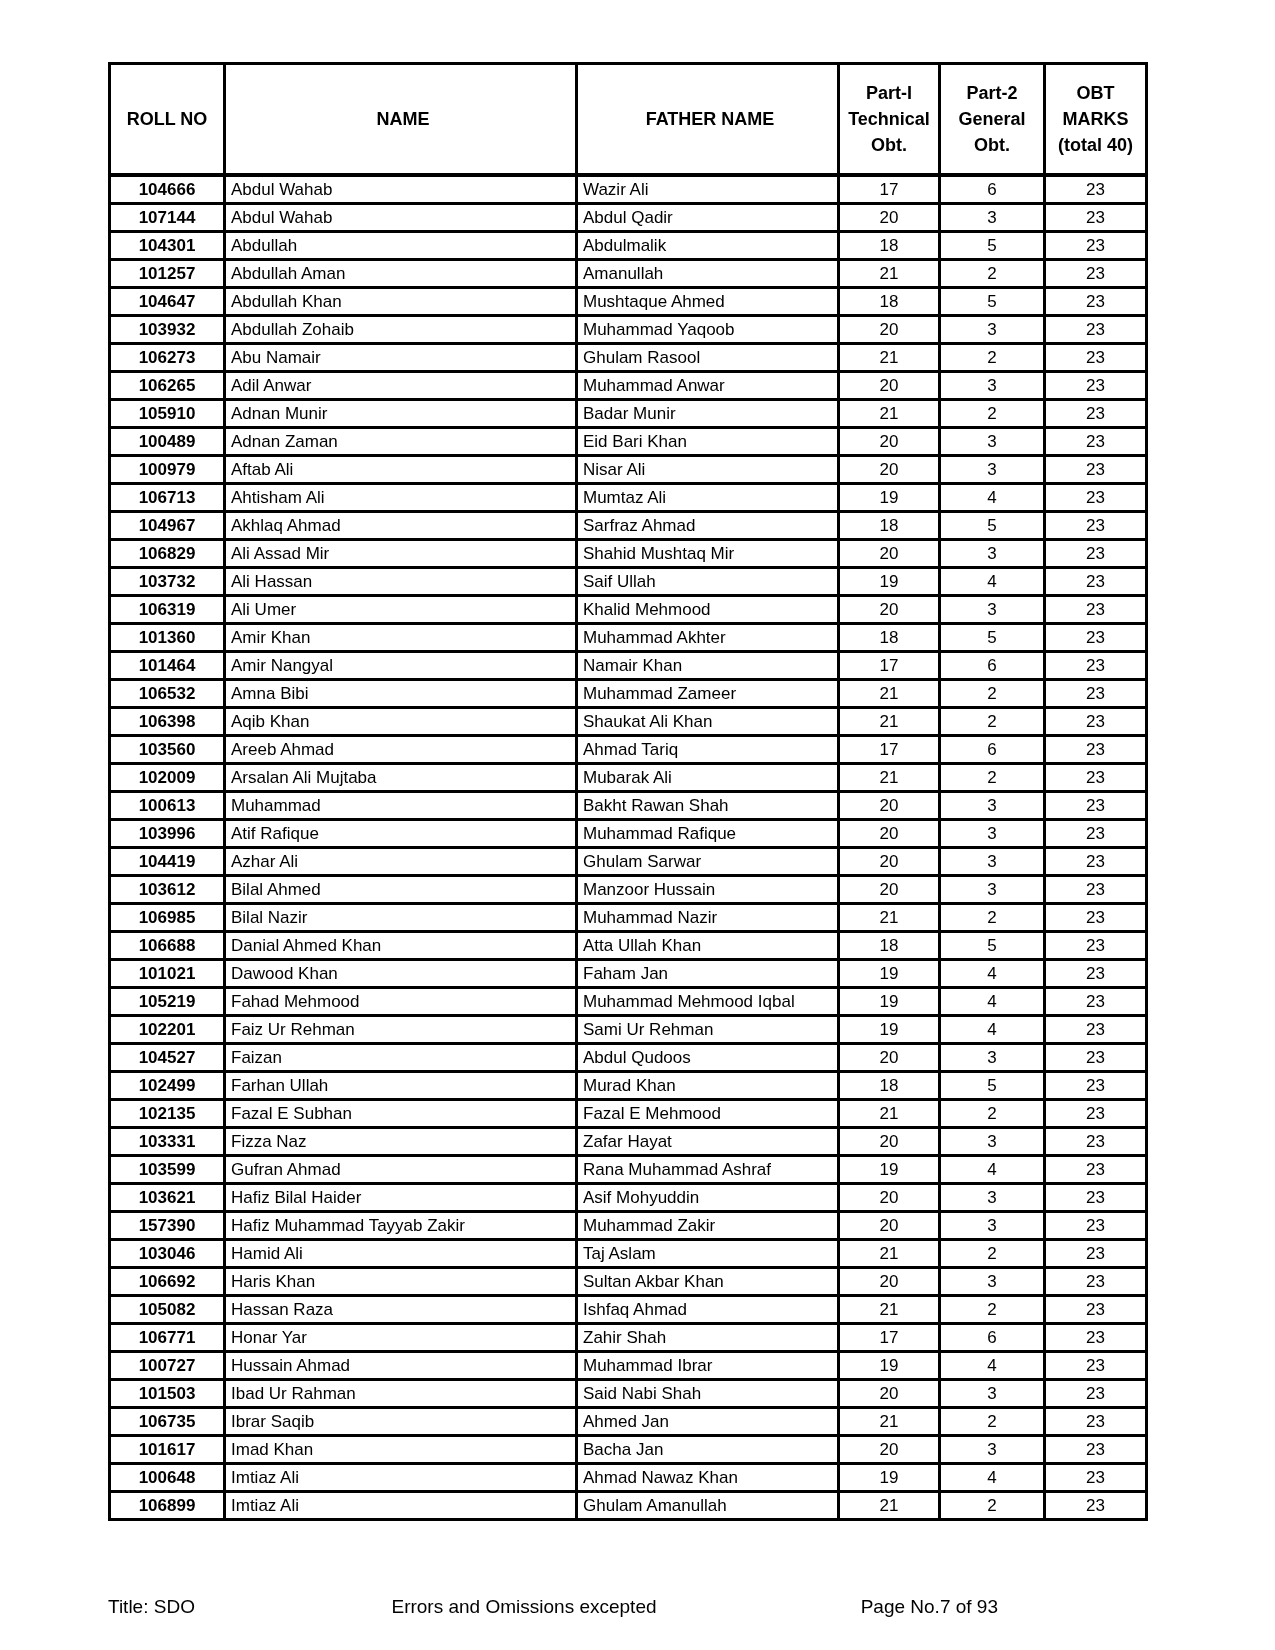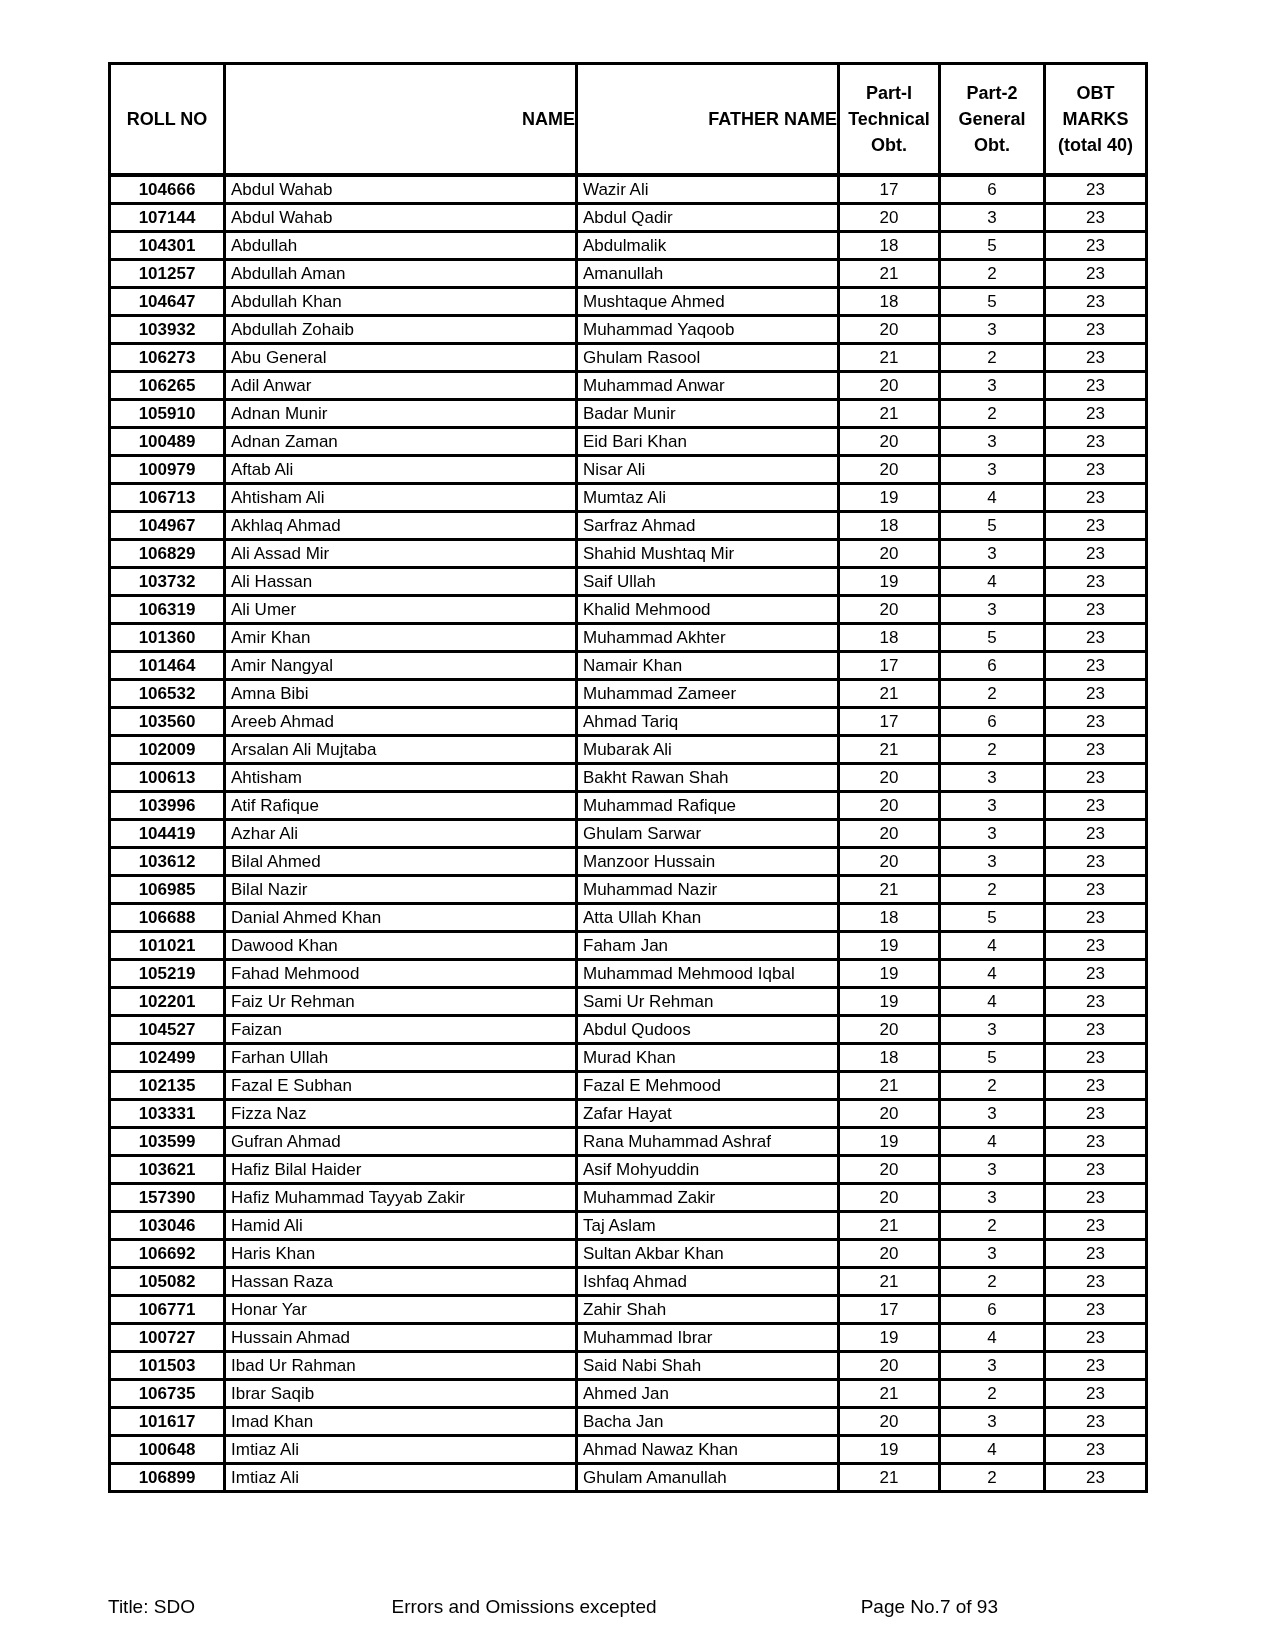--- a/index.html
+++ b/index.html
@@ -25,21 +25,21 @@
   }
   .marks-table thead th {
     height: 111px;
     font-size: 18px;
     font-weight: bold;
     vertical-align: middle;
     white-space: pre-line;
     line-height: 1.45;
     border-bottom-width: 4px;
   }
-  .marks-table thead th.h-left { text-align: right; padding-left: 5px; }
+  .marks-table thead th.h-left { text-align: center; padding-left: 5px; }
   .marks-table thead th.h-center { text-align: center; }
 
   .marks-table tbody td {
     height: 28px;
     font-size: 17px;
     line-height: 25px;
     padding: 0 5px;
     white-space: nowrap;
   }
   .marks-table tbody td.c-roll { font-weight: bold; text-align: center; }
@@ -130,21 +130,21 @@
         <tr>
           <td class="c-roll">103932</td>
           <td class="c-text">Abdullah Zohaib</td>
           <td class="c-text">Muhammad Yaqoob</td>
           <td class="c-num">20</td>
           <td class="c-num">3</td>
           <td class="c-num">23</td>
         </tr>
         <tr>
           <td class="c-roll">106273</td>
-          <td class="c-text">Abu General</td>
+          <td class="c-text">Abu Namair</td>
           <td class="c-text">Ghulam Rasool</td>
           <td class="c-num">21</td>
           <td class="c-num">2</td>
           <td class="c-num">23</td>
         </tr>
         <tr>
           <td class="c-roll">106265</td>
           <td class="c-text">Adil Anwar</td>
           <td class="c-text">Muhammad Anwar</td>
           <td class="c-num">20</td>
@@ -233,38 +233,46 @@
         </tr>
         <tr>
           <td class="c-roll">106532</td>
           <td class="c-text">Amna Bibi</td>
           <td class="c-text">Muhammad Zameer</td>
           <td class="c-num">21</td>
           <td class="c-num">2</td>
           <td class="c-num">23</td>
         </tr>
         <tr>
+          <td class="c-roll">106398</td>
+          <td class="c-text">Aqib Khan</td>
+          <td class="c-text">Shaukat Ali Khan</td>
+          <td class="c-num">21</td>
+          <td class="c-num">2</td>
+          <td class="c-num">23</td>
+        </tr>
+        <tr>
           <td class="c-roll">103560</td>
           <td class="c-text">Areeb Ahmad</td>
           <td class="c-text">Ahmad Tariq</td>
           <td class="c-num">17</td>
           <td class="c-num">6</td>
           <td class="c-num">23</td>
         </tr>
         <tr>
           <td class="c-roll">102009</td>
           <td class="c-text">Arsalan Ali Mujtaba</td>
           <td class="c-text">Mubarak Ali</td>
           <td class="c-num">21</td>
           <td class="c-num">2</td>
           <td class="c-num">23</td>
         </tr>
         <tr>
           <td class="c-roll">100613</td>
-          <td class="c-text">Ahtisham</td>
+          <td class="c-text">Muhammad</td>
           <td class="c-text">Bakht Rawan Shah</td>
           <td class="c-num">20</td>
           <td class="c-num">3</td>
           <td class="c-num">23</td>
         </tr>
         <tr>
           <td class="c-roll">103996</td>
           <td class="c-text">Atif Rafique</td>
           <td class="c-text">Muhammad Rafique</td>
           <td class="c-num">20</td>

